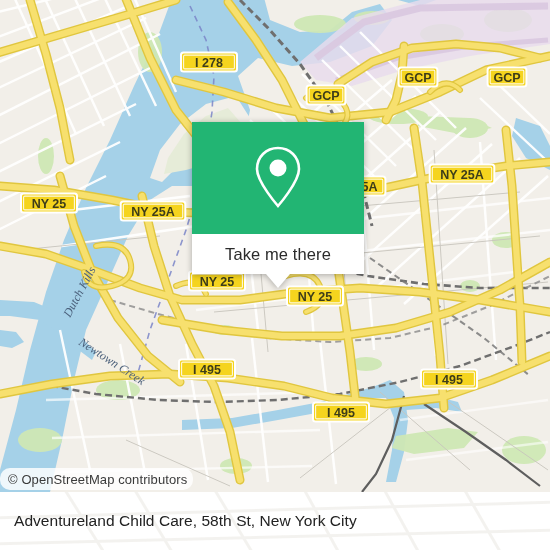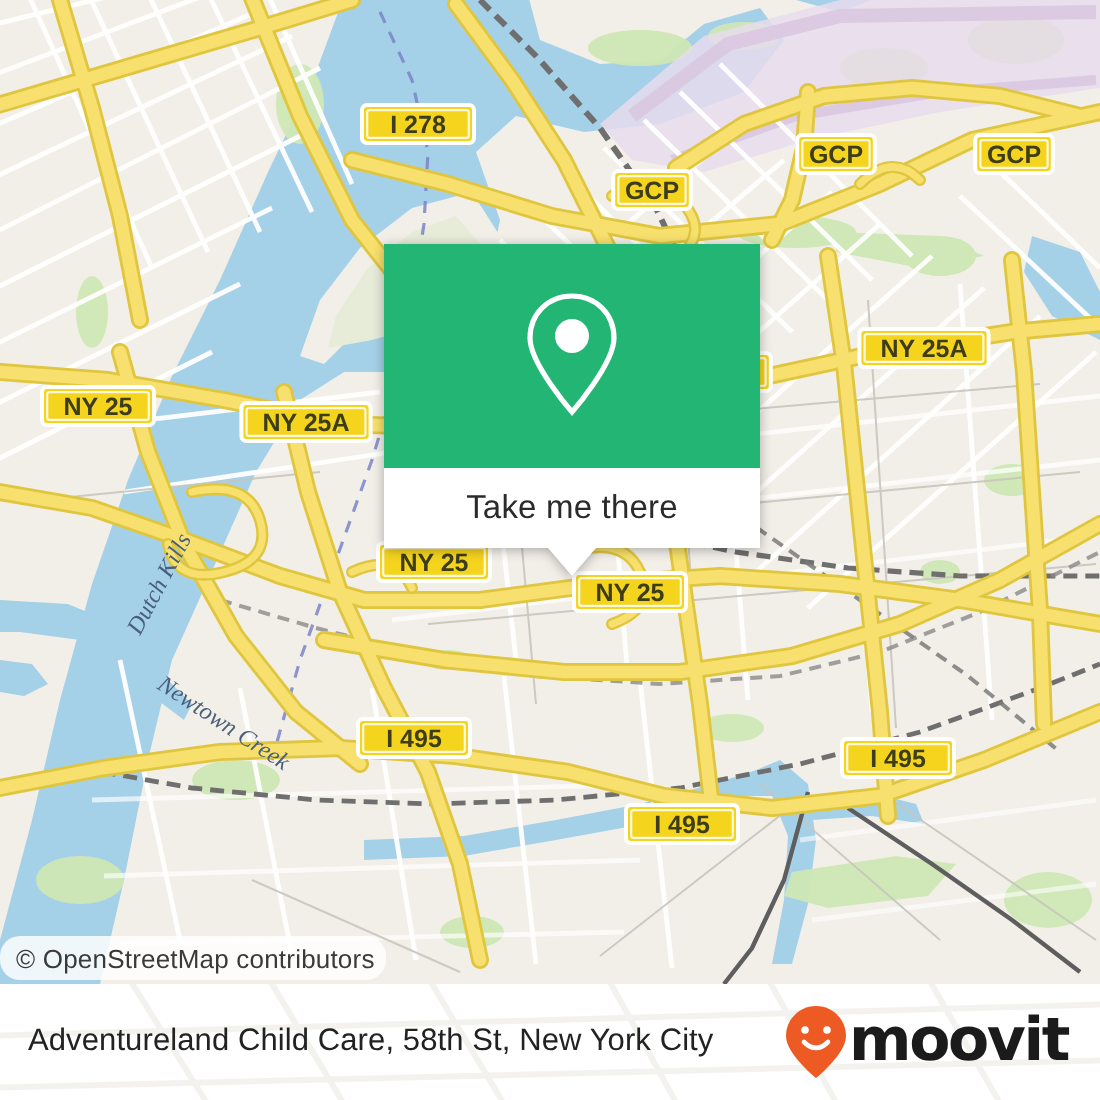--- a/index.html
+++ b/index.html
@@ -42,21 +42,21 @@
     white-space: nowrap;
     font-family: "Liberation Sans", sans-serif;
     border-radius: 10px;
   }
 
   
   #callout {
     position: absolute;
     left: 192px;
     top: 122px;
-    width: 188px;
+    width: 172px;
     filter: drop-shadow(0 1px 3px rgba(0,0,0,0.30));
   }
   #callout-image {
     height: 112px;
     background: #22b573;
     display: flex;
     align-items: center;
     justify-content: center;
   }
   #callout-image svg { display: block; }
@@ -438,22 +438,13 @@
         <path d="M300,-10 L344,70"></path>
       <path d="M380,-10 L424,70"></path>
         <path d="M460,-10 L506,70"></path>
       <path d="M-10,26 L560,10"></path>
         <path d="M-10,52 L560,38"></path>
     </g>
   </svg>
 
   <div id="footer-title">Adventureland Child Care, 58th St, New York City</div>
 
-  <div id="footer-logo">
-    <svg width="32" height="38" viewBox="0 0 32 38">
-      <path d="M16 1 C7.7 1 1 7.7 1 16 C1 25 16 37 16 37 C16 37 31 25 31 16 C31 7.7 24.3 1 16 1 Z" fill="#ee5a24"></path>
-      <circle cx="10.5" cy="13" r="1.9" fill="#ffffff"></circle>
-      <circle cx="21.5" cy="13" r="1.9" fill="#ffffff"></circle>
-      <path d="M10 19 q6 6 12 0" stroke="#ffffff" stroke-width="2.3" fill="none" stroke-linecap="round"></path>
-    </svg>
-    <span id="moovit-wordmark">moovit</span>
-  </div>
 </div>
 
 </body></html>

